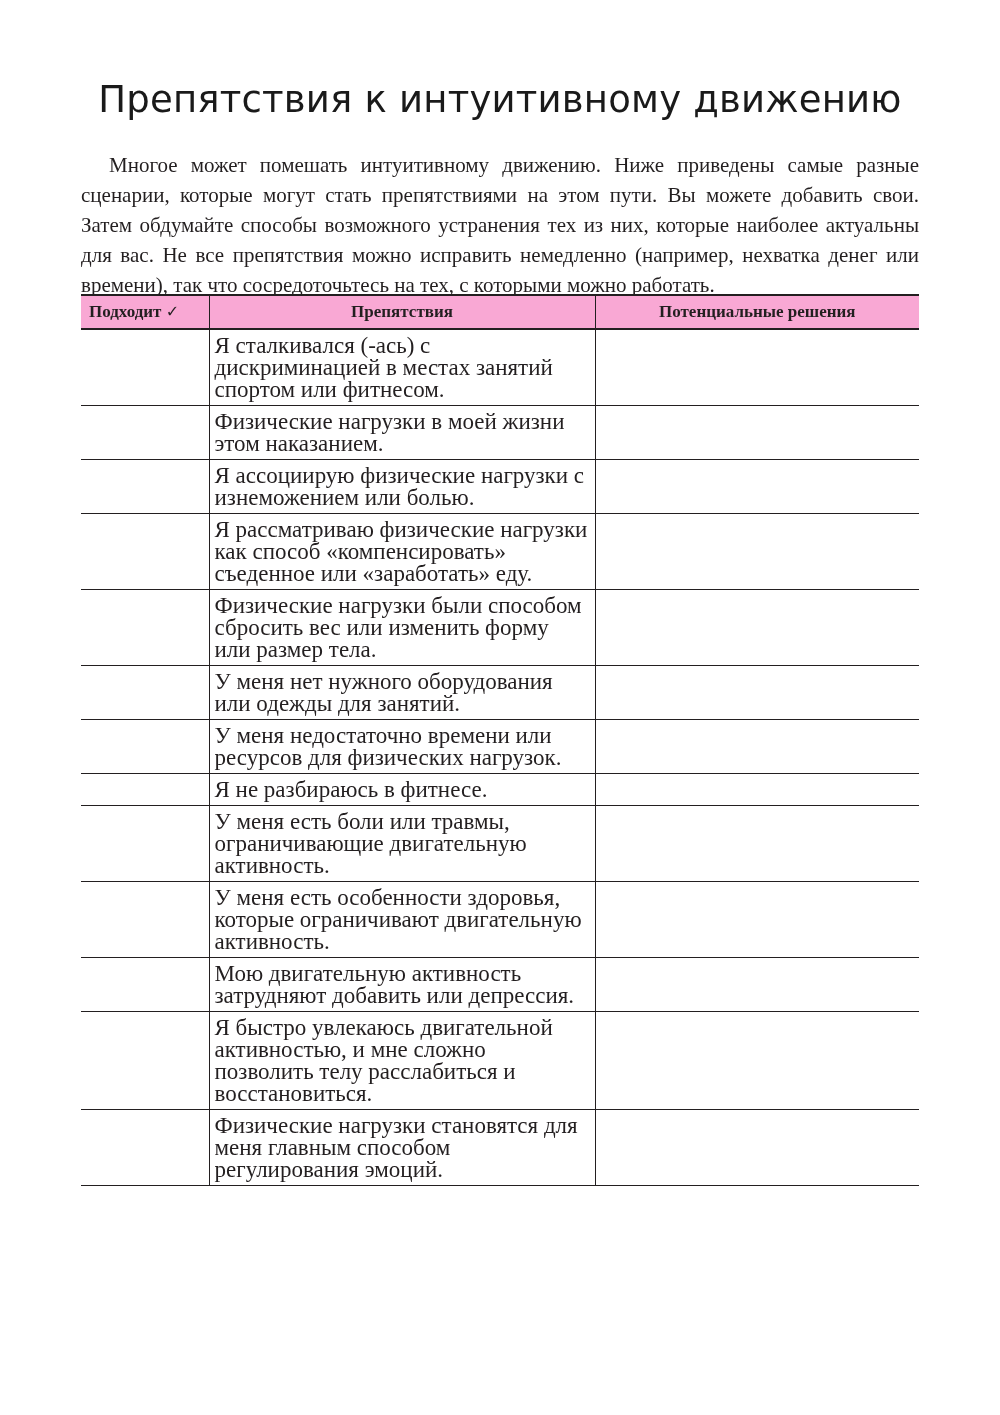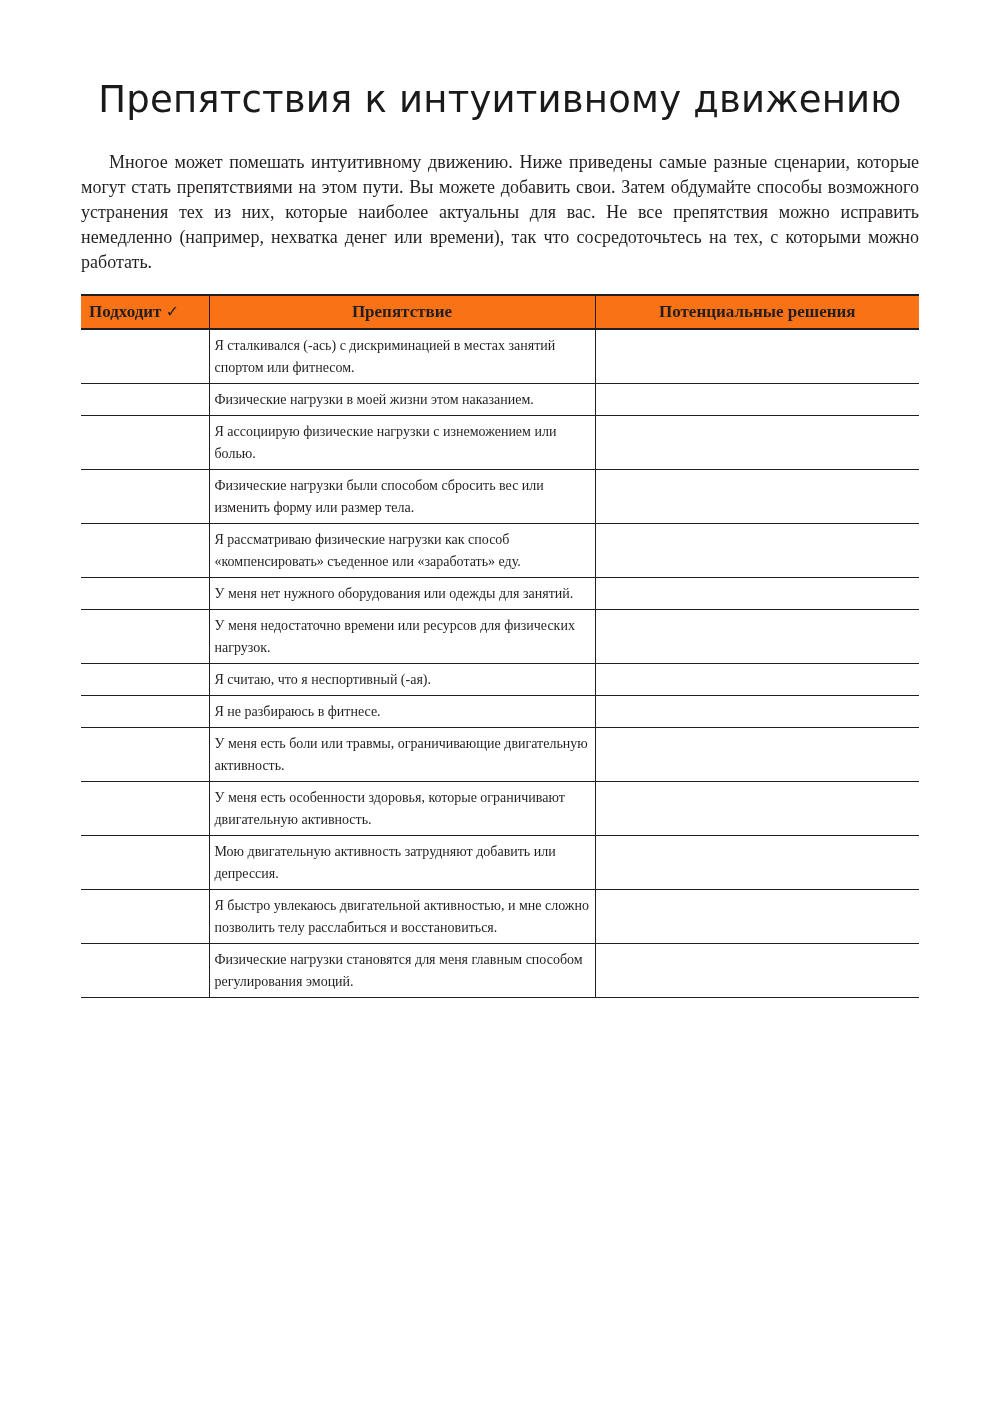--- a/index.html
+++ b/index.html
@@ -4,41 +4,41 @@
   <style>
     html, body { margin: 0; padding: 0; background: #ffffff; }
     body { width: 1000px; height: 1415px; position: relative; overflow: hidden; color: #231f20; }
     .page-title {
       position: absolute; left: 0; top: 78px; width: 1000px; text-align: center;
       font-family: "DejaVu Sans", sans-serif; font-size: 37px; font-weight: normal;
       letter-spacing: 0.2px; color: #1a1a1a; margin: 0;
     }
     .intro {
       position: absolute; left: 81px; top: 150px; width: 838px;
-      font-family: "Liberation Serif", serif; font-size: 18px; line-height: 25px;
+      font-family: "Liberation Serif", serif; font-size: 21px; line-height: 30px;
       text-align: justify; text-indent: 28px; margin: 0; color: #231f20;
       hyphens: manual;
     }
     table.obstacles {
       position: absolute; left: 81px; top: 294px; width: 838px;
       border-collapse: collapse; table-layout: fixed;
       font-family: "Liberation Serif", serif; color: #231f20;
     }
     table.obstacles col.c1 { width: 128px; }
     table.obstacles col.c2 { width: 386px; }
     table.obstacles col.c3 { width: 324px; }
     table.obstacles thead th {
-      background: #f97316; font-weight: bold; font-size: 17px; height: 32px;
+      background: #f9a8d4; font-weight: bold; font-size: 17px; height: 32px;
       border-top: 2px solid #231f20; border-bottom: 2px solid #231f20;
       padding: 0; text-align: center; vertical-align: middle;
     }
     table.obstacles thead th.fit { text-align: left; padding-left: 8px; }
     table.obstacles td {
       border-bottom: 1.5px solid #231f20; padding: 5px 5px 4px 5px;
-      font-size: 14px; line-height: 22px; vertical-align: top;
+      font-size: 23px; line-height: 22px; vertical-align: top;
     }
     table.obstacles th + th, table.obstacles td + td { border-left: 1.5px solid #231f20; }
     table.obstacles td.check-cell, table.obstacles td.solution-cell { padding: 0; }
     table.obstacles td.obstacle-cell { padding-left: 5px; }
     .checkmark { font-family: "DejaVu Sans", sans-serif; font-size: 16px; }
   </style>
 </head>
 <body>
 
 <h1 class="page-title">Препятствия к интуитивному движению</h1>
@@ -50,21 +50,21 @@
       <col class="c1">
       <col class="c2">
       <col class="c3">
     </colgroup>
   <thead>
     <tr>
       <th class="fit">
         <span>Подходит</span>
         <span class="checkmark">✓</span>
       </th>
-      <th>Препятствие</th>
+      <th>Препятствия</th>
       <th>Потенциальные решения</th>
     </tr>
   </thead>
   <tbody id="rows">
       <tr>
         <td class="check-cell"></td>
         <td class="obstacle-cell">Я сталкивался (-ась) с дискриминацией в местах занятий спортом или фитнесом.</td>
         <td class="solution-cell"></td>
       </tr>
       <tr>
@@ -72,41 +72,36 @@
         <td class="obstacle-cell">Физические нагрузки в моей жизни этом наказанием.</td>
         <td class="solution-cell"></td>
       </tr>
       <tr>
         <td class="check-cell"></td>
         <td class="obstacle-cell">Я ассоциирую физические нагрузки с из­неможением или болью.</td>
         <td class="solution-cell"></td>
       </tr>
       <tr>
         <td class="check-cell"></td>
-        <td class="obstacle-cell">Физические нагрузки были способом сбро­сить вес или изменить форму или размер тела.</td>
+        <td class="obstacle-cell">Я рассматриваю физические нагрузки как способ «компенсировать» съеденное или «заработать» еду.</td>
         <td class="solution-cell"></td>
       </tr>
       <tr>
         <td class="check-cell"></td>
-        <td class="obstacle-cell">Я рассматриваю физические нагрузки как способ «компенсировать» съеденное или «заработать» еду.</td>
+        <td class="obstacle-cell">Физические нагрузки были способом сбро­сить вес или изменить форму или размер тела.</td>
         <td class="solution-cell"></td>
       </tr>
       <tr>
         <td class="check-cell"></td>
         <td class="obstacle-cell">У меня нет нужного оборудования или одежды для занятий.</td>
         <td class="solution-cell"></td>
       </tr>
       <tr>
         <td class="check-cell"></td>
         <td class="obstacle-cell">У меня недостаточно времени или ресур­сов для физических нагрузок.</td>
-        <td class="solution-cell"></td>
-      </tr>
-      <tr>
-        <td class="check-cell"></td>
-        <td class="obstacle-cell">Я считаю, что я неспортивный (-ая).</td>
         <td class="solution-cell"></td>
       </tr>
       <tr>
         <td class="check-cell"></td>
         <td class="obstacle-cell">Я не разбираюсь в фитнесе.</td>
         <td class="solution-cell"></td>
       </tr>
       <tr>
         <td class="check-cell"></td>
         <td class="obstacle-cell">У меня есть боли или травмы, ограничиваю­щие двигательную активность.</td>

